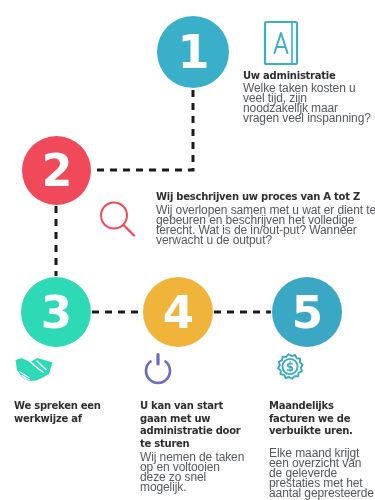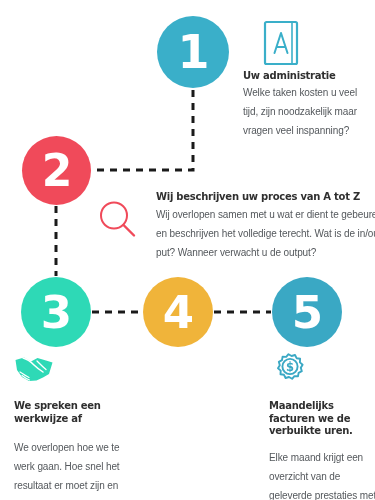--- a/index.html
+++ b/index.html
@@ -54,22 +54,22 @@
   
   .block-title {
     font-weight: bold;
     font-size: 10px;
     line-height: 12.5px;
     color: #2f2f2f;
     letter-spacing: -0.25px;
     font-family: "DejaVu Sans", sans-serif;
   }
   .block-body {
-    font-size: 10px;
-    line-height: 19px;
+    font-size: 12px;
+    line-height: 10px;
     color: #54585c;
     letter-spacing: -0.1px;
   }
 
   
   #step1-text {
     position: absolute;
     left: 243px;
     top: 70px;
     width: 128px;
@@ -179,23 +179,30 @@
 
   <div id="col-3" class="bottom-col">
     <svg class="col-icon" viewBox="0 0 40 34">
       <path d="M1.5 8 L10 5.5 L17 9.5 L23.5 6 L32 8.5 L38.5 10.5 L35 22 L29 25.5 L22.5 28.5 L15 29 L8 25 L3 18 Z" fill="#2ed9b6"></path>
       <path d="M9 6 C13 7 17 10 20 13 C23 16 26 18 29 20" fill="none" stroke="#ffffff" stroke-width="1.5" stroke-linecap="round"></path>
       <path d="M6 20 C9 22 12 24 15 25.5" fill="none" stroke="#ffffff" stroke-width="1.2" stroke-linecap="round"></path>
       <path d="M8 23.5 C10.5 25.5 13 27 15.5 28" fill="none" stroke="#ffffff" stroke-width="1.2" stroke-linecap="round"></path>
       <path d="M23 9 C26 12 29 15 32 17.5" fill="none" stroke="#ffffff" stroke-width="1.3" stroke-linecap="round"></path>
     </svg>
     <div class="block-title">We spreken een werkwijze af</div>
-    <div class="block-body">We overlopen hoe we te werk gaan. Hoe snel het resultaat er moet zijn en waar het terecht moet komen.</div>
-  </div>
-
+  </div>
+
+  <div id="col-4" class="bottom-col">
+    <svg class="col-icon" viewBox="0 0 40 34">
+      <path d="M10.5 9.5 A12 12 0 1 0 25.5 9.5" fill="none" stroke="#6b6bc4" stroke-width="2.6" stroke-linecap="round"></path>
+      <line x1="18" y1="2.5" x2="18" y2="12" stroke="#6b6bc4" stroke-width="3.2" stroke-linecap="round"></line>
+    </svg>
+    <div class="block-title">U kan van start gaan met uw administratie door te sturen</div>
+    <div class="block-body">Wij nemen de taken op en voltooien deze zo snel mogelijk.</div>
+  </div>
 
   <div id="col-5" class="bottom-col">
     <svg class="col-icon" viewBox="0 0 40 34">
       <g fill="none" stroke="#3aa8c4" stroke-width="1.9" stroke-linejoin="round">
         <path d="M19.5 2.2 L22.6 4.0 L26.0 3.0 L27.6 6.2 L31.1 6.8 L30.9 10.4 L33.6 12.7
                  L31.8 15.8 L32.8 19.2 L29.6 20.8 L29.0 24.3 L25.4 24.1 L23.1 26.8
                  L20.0 25.0 L16.6 26.0 L15.0 22.8 L11.5 22.2 L11.7 18.6 L9.0 16.3
                  L10.8 13.2 L9.8 9.8 L13.0 8.2 L13.6 4.7 L17.2 4.9 Z"></path>
         <circle cx="21" cy="14.5" r="7.6"></circle>
       </g>

